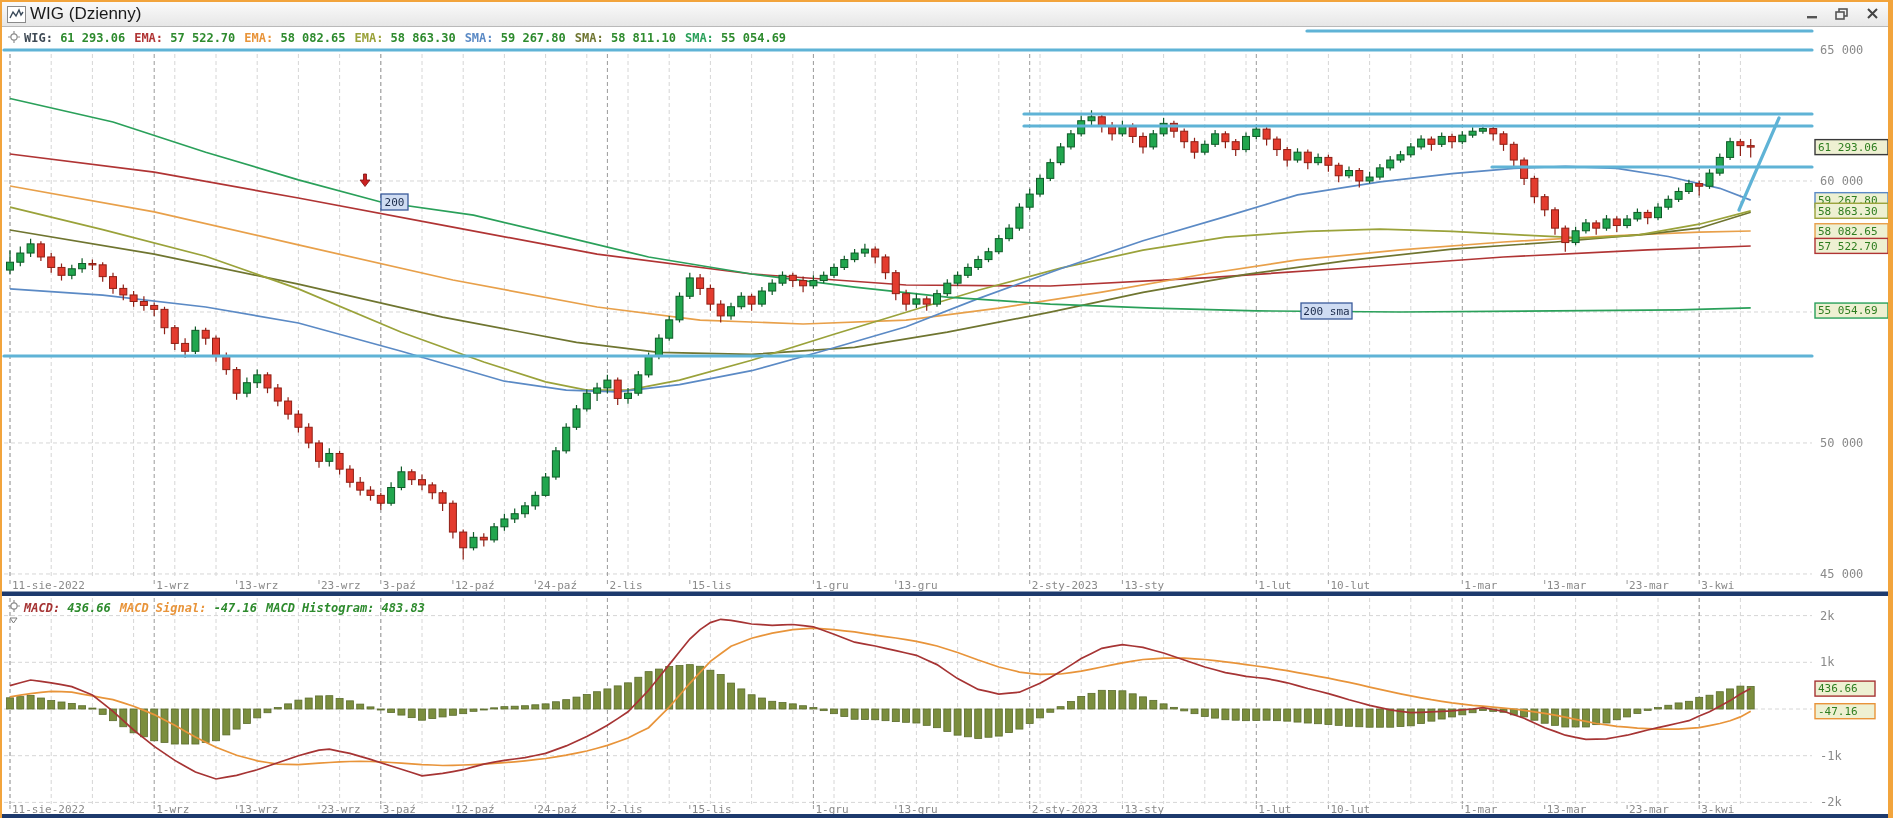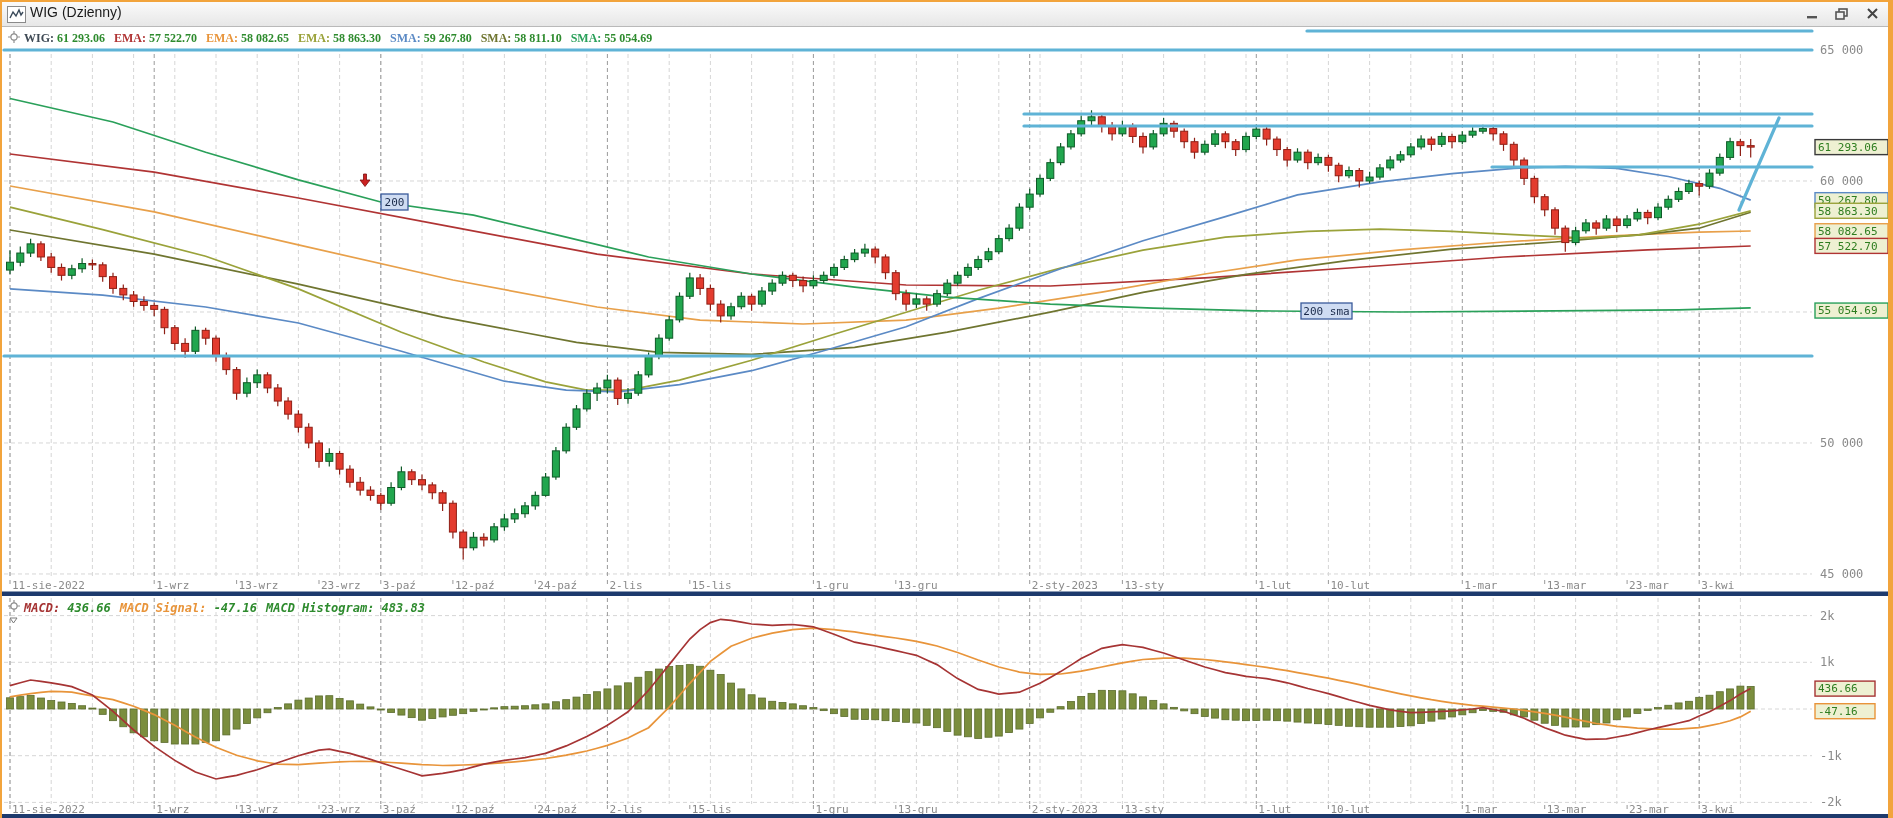--- a/index.html
+++ b/index.html
@@ -3,27 +3,27 @@
 <meta charset="utf-8">
 <style>
   html,body{margin:0;padding:0;background:#c8c4bc;}
   .window{position:relative;width:1886px;height:816px;background:#ffffff;
     border-top:2px solid #f2a43c;border-left:2px solid #f2a43c;border-right:5px solid #f2a43c;
     overflow:hidden;font-family:"DejaVu Sans Mono",monospace;}
   .titlebar{position:absolute;left:0;top:0;width:100%;height:24px;
     background:linear-gradient(#fafafa,#e7e7e7);border-bottom:1px solid #b9b9b9;z-index:5;}
   .title-icon{position:absolute;left:5px;top:4px;width:17px;height:15px;border:1px solid #8a8a8a;background:#fff;}
   .title-text{position:absolute;left:28px;top:2px;font-family:"Liberation Sans",sans-serif;
-    font-size:14px;color:#1a1a1a;}
+    font-size:17px;color:#1a1a1a;}
   .win-controls{position:absolute;right:6px;top:4px;display:flex;gap:10px;z-index:6;}
   .win-btn{width:20px;height:16px;display:flex;align-items:center;justify-content:center;cursor:default;}
   #chart-svg{position:absolute;left:0;top:0;z-index:1;}
   .legend-row{position:absolute;left:22px;z-index:4;font-size:12px;font-weight:bold;white-space:nowrap;
     letter-spacing:0px;}
-  #main-legend{top:29px;font-family:Liberation Serif, serif;}
+  #main-legend{top:29px;}
   #macd-legend{top:599px;font-style:italic;}
   .li{margin-right:9px;}
   .lv{color:#2e8b2e;}
   .grid{stroke:#d6d6d6;stroke-width:1;stroke-dasharray:4 3;fill:none;}
   .gridm{stroke:#9a9a9a;stroke-width:1;stroke-dasharray:4 3;fill:none;}
   .axis{fill:#8a8a8a;font-size:12px;font-family:"DejaVu Sans Mono",monospace;}
   .dlabel{fill:#8a8a8a;font-size:11px;font-family:"DejaVu Sans Mono",monospace;}
   .tagtxt{fill:#2e7d1f;font-size:11px;font-family:"DejaVu Sans Mono",monospace;}
   .annotxt{fill:#1a2a4a;font-size:11px;font-family:"DejaVu Sans Mono",monospace;}
 </style>

